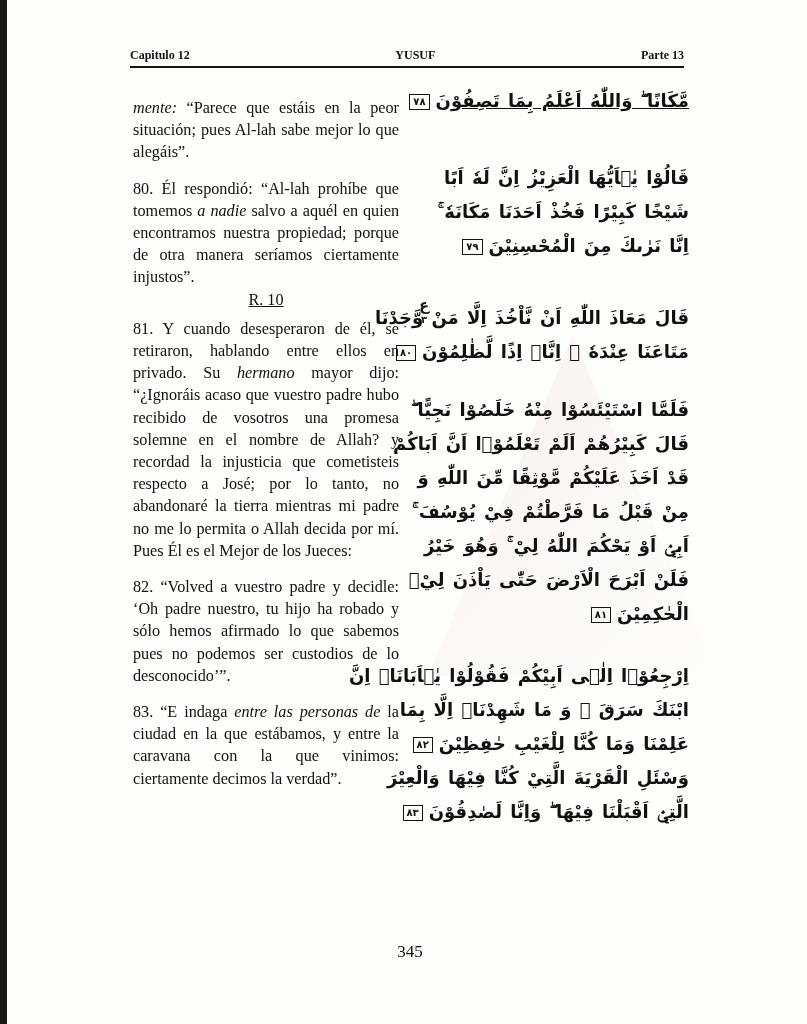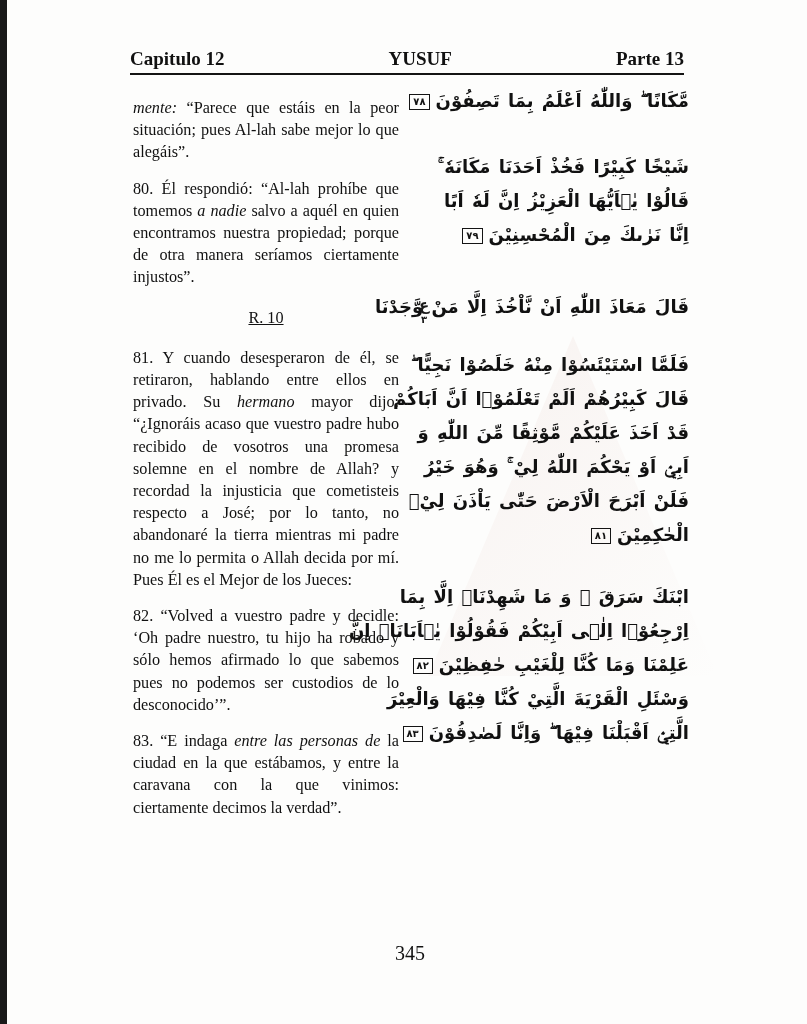--- a/index.html
+++ b/index.html
@@ -13,62 +13,62 @@
   .edge-strip{position:absolute;left:0;top:0;width:7px;height:1024px;background:#191919;}
   .stain{
     position:absolute;left:428px;top:336px;width:290px;height:340px;
     background:linear-gradient(135deg,rgba(213,168,158,0.13),rgba(213,168,158,0));
     clip-path:polygon(50% 0,100% 100%,0 100%);
     pointer-events:none;
   }
   .hdr{
     position:absolute;left:130px;top:48px;width:554px;
     display:flex;justify-content:space-between;align-items:flex-end;
-    font-weight:bold;font-size:19px;
+    font-weight:bold;font-size:12px;
     border-bottom:2px solid #141414;padding-bottom:3px;
   }
   .col-spanish{
     position:absolute;left:133px;top:90px;width:266px;
     font-size:16.2px;line-height:22.2px;text-align:justify;
   }
   .col-spanish p{margin:7px 0 14px 0;}
   .col-spanish p.tight{margin-bottom:0;}
-  .col-spanish p.ruku{text-align:center;margin:18px;text-decoration:underline;}
+  .col-spanish p.ruku{text-align:center;margin:0;text-decoration:underline;}
   .col-spanish em{font-style:italic;}
   .col-arabic{
     position:absolute;left:403px;top:84px;width:286px;
     direction:rtl;text-align:right;
     font-family:"DejaVu Sans",sans-serif;
     font-size:18px;font-weight:bold;line-height:34px;
     word-spacing:2px;
   }
   .ayah{margin:0;}
   .ayah:nth-of-type(1){margin-bottom:40px;}
-  .ayah:nth-of-type(2){margin-bottom:32px;}
+  .ayah:nth-of-type(2){margin-bottom:43px;text-decoration:underline;}
   .ayah:nth-of-type(3){margin-bottom:38px;}
   .ayah:nth-of-type(4){margin-bottom:24px;}
   .ayah:nth-of-type(5){margin-bottom:28px;}
   .aline{white-space:nowrap;}
   .vbadge{
     display:inline-block;direction:rtl;
     border:1.5px solid #141414;
     font-size:10px;line-height:12px;padding:1px 3px;
     margin-inline-start:6px;vertical-align:middle;
     font-weight:bold;
   }
   .ruku-marker{
     position:absolute;left:16px;top:214px;
     text-align:center;line-height:1;color:#1a1a1a;
     font-family:"DejaVu Sans",sans-serif;font-weight:bold;
   }
   .ruku-marker .rk-top{font-size:15px;}
   .ruku-marker .rk-bot{font-size:10px;margin-top:2px;}
   .footer{
     position:absolute;left:133px;top:942px;width:554px;
-    text-align:center;font-size:20px;
+    text-align:center;font-size:17px;
   }
 </style>
 </head>
 <body>
 
 <div class="page">
   <div class="edge-strip"></div>
   <div class="stain"></div>
 
   <div class="hdr">
@@ -88,38 +88,40 @@
 
   <div class="col-arabic">
     <div class="ruku-marker">
       <div class="rk-top">ع</div>
       <div class="rk-bot">٣</div>
     </div>
   <div class="ayah">
         <div class="aline">مَّكَانًا ۖ وَاللّٰهُ اَعْلَمُ بِمَا تَصِفُوْنَ<span class="vbadge">٧٨</span></div>
       </div>
       <div class="ayah">
+        <div class="aline">قَالُوْا يٰۤاَيُّهَا الْعَزِيْزُ اِنَّ لَهٗ اَبًا</div>
         <div class="aline">شَيْخًا كَبِيْرًا فَخُذْ اَحَدَنَا مَكَانَهٗ ۚ</div>
-        <div class="aline">قَالُوْا يٰۤاَيُّهَا الْعَزِيْزُ اِنَّ لَهٗ اَبًا</div>
         <div class="aline">اِنَّا نَرٰىكَ مِنَ الْمُحْسِنِيْنَ<span class="vbadge">٧٩</span></div>
       </div>
       <div class="ayah">
         <div class="aline">قَالَ مَعَاذَ اللّٰهِ اَنْ نَّاْخُذَ اِلَّا مَنْ وَّجَدْنَا</div>
+        <div class="aline">مَتَاعَنَا عِنْدَهٗ ۙ اِنَّاۤ اِذًا لَّظٰلِمُوْنَ<span class="vbadge">٨٠</span></div>
       </div>
       <div class="ayah">
         <div class="aline">فَلَمَّا اسْتَيْئَسُوْا مِنْهُ خَلَصُوْا نَجِيًّا ۖ</div>
         <div class="aline">قَالَ كَبِيْرُهُمْ اَلَمْ تَعْلَمُوْۤا اَنَّ اَبَاكُمْ</div>
         <div class="aline">قَدْ اَخَذَ عَلَيْكُمْ مَّوْثِقًا مِّنَ اللّٰهِ وَ</div>
+        <div class="aline">مِنْ قَبْلُ مَا فَرَّطْتُمْ فِيْ يُوْسُفَ ۚ</div>
         <div class="aline">اَبِيْۤ اَوْ يَحْكُمَ اللّٰهُ لِيْ ۚ وَهُوَ خَيْرُ</div>
         <div class="aline">فَلَنْ اَبْرَحَ الْاَرْضَ حَتّٰى يَاْذَنَ لِيْۤ</div>
         <div class="aline">الْحٰكِمِيْنَ<span class="vbadge">٨١</span></div>
       </div>
       <div class="ayah">
+        <div class="aline">اِرْجِعُوْۤا اِلٰۤى اَبِيْكُمْ فَقُوْلُوْا يٰۤاَبَانَاۤ اِنَّ</div>
         <div class="aline">ابْنَكَ سَرَقَ ۚ وَ مَا شَهِدْنَاۤ اِلَّا بِمَا</div>
-        <div class="aline">اِرْجِعُوْۤا اِلٰۤى اَبِيْكُمْ فَقُوْلُوْا يٰۤاَبَانَاۤ اِنَّ</div>
         <div class="aline">عَلِمْنَا وَمَا كُنَّا لِلْغَيْبِ حٰفِظِيْنَ<span class="vbadge">٨٢</span></div>
       </div>
       <div class="ayah">
         <div class="aline">وَسْئَلِ الْقَرْيَةَ الَّتِيْ كُنَّا فِيْهَا وَالْعِيْرَ</div>
         <div class="aline">الَّتِيْۤ اَقْبَلْنَا فِيْهَا ۖ وَاِنَّا لَصٰدِقُوْنَ<span class="vbadge">٨٣</span></div>
       </div>
     </div>
 
   <div class="footer">
     <span>345</span>

